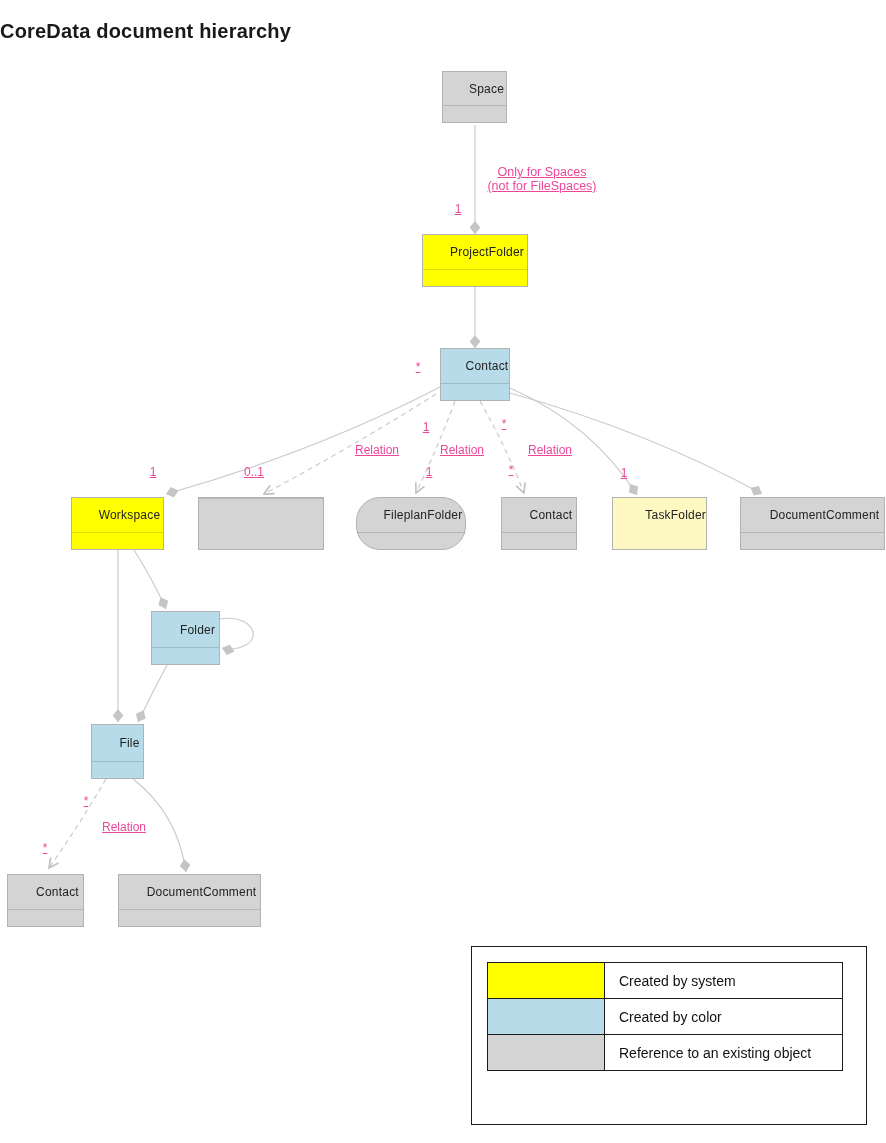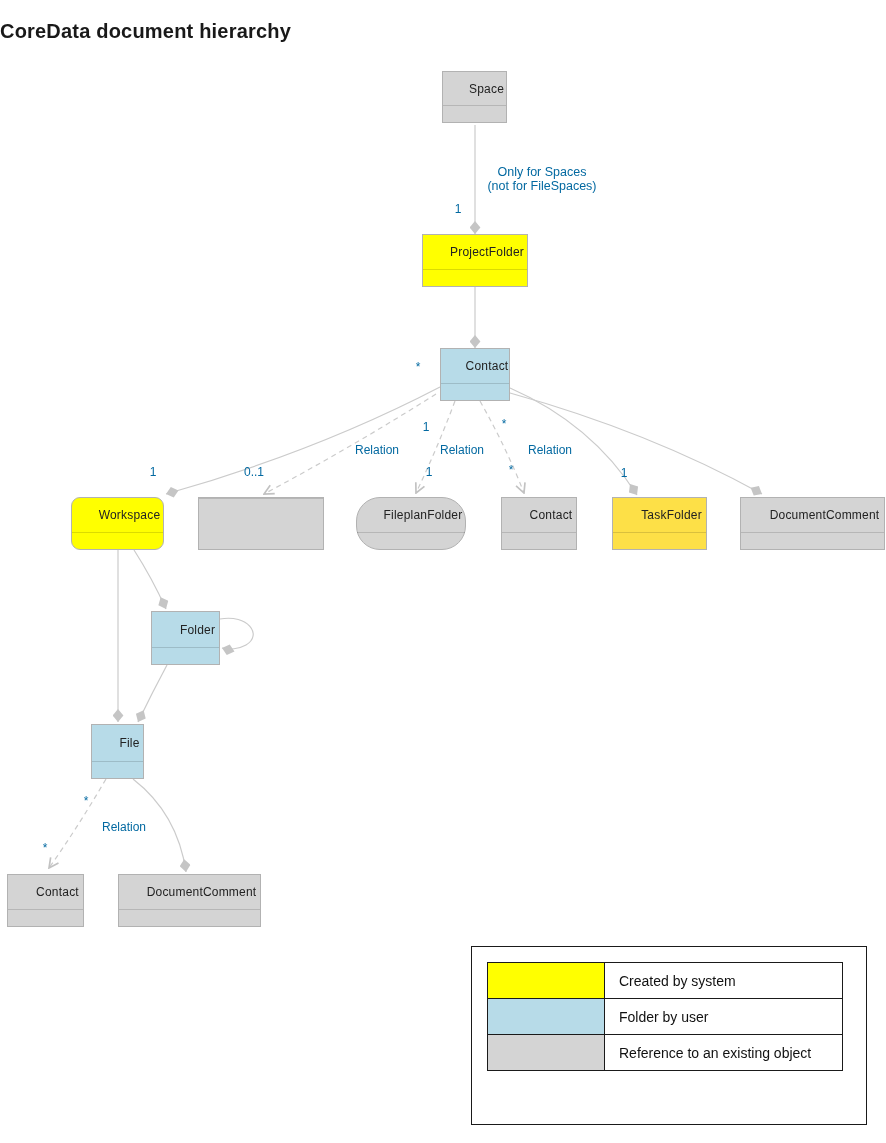--- a/index.html
+++ b/index.html
@@ -18,21 +18,21 @@
     display:flex; flex-direction:column;
   }
   .node-name {
     flex:1; display:flex; align-items:center; justify-content:center;
     font-size:12px; color:#222222; letter-spacing:0.2px; white-space:nowrap;margin-left:24px;
   }
   .node-attrs { height:16px; border-top:1px solid rgba(0,0,0,0.14); }
 
   .edge-label {
     position:absolute; transform:translate(-50%,-50%); white-space:nowrap;
-    font-size:12px; color:#0369a1;
+    font-size:12px; color:#ec4899;text-decoration:underline;
   }
   .mult { font-size:12px; }
   .note { text-align:center; font-size:12.5px; line-height:14px; }
 
   #legend {
     position:absolute; left:471px; top:946px; width:396px; height:179px;
     box-sizing:border-box; border:1.5px solid #1a1a1a; background:#ffffff;
   }
   #legend-table {
     position:absolute; left:15px; top:15px; width:356px;
@@ -91,40 +91,40 @@
   <div class="node" style="left: 422px; top: 234px; width: 106px; height: 53px; background-color: rgb(255, 255, 0);">
     <div class="node-name">ProjectFolder</div>
     <div class="node-attrs"></div>
   </div>
 
   <div class="node" style="left: 440px; top: 348px; width: 70px; height: 53px; background-color: rgb(183, 219, 232);">
     <div class="node-name">Contact</div>
     <div class="node-attrs"></div>
   </div>
 
-  <div class="node" style="left: 71px; top: 497px; width: 93px; height: 53px; background-color: rgb(255, 255, 0); border-radius: 9px;">
+  <div class="node" style="left: 71px; top: 497px; width: 93px; height: 53px; background-color: rgb(255, 255, 0);">
     <div class="node-name">Workspace</div>
     <div class="node-attrs"></div>
   </div>
 
   <div class="node" style="left: 198px; top: 497px; width: 126px; height: 53px; background-color: rgb(212, 212, 212);">
     <div class="node-attrs"></div>
   </div>
 
   <div class="node" style="left: 356px; top: 497px; width: 110px; height: 53px; background-color: rgb(212, 212, 212); border-radius: 24px;">
     <div class="node-name">FileplanFolder</div>
     <div class="node-attrs"></div>
   </div>
 
   <div class="node" style="left: 501px; top: 497px; width: 76px; height: 53px; background-color: rgb(212, 212, 212);">
     <div class="node-name">Contact</div>
     <div class="node-attrs"></div>
   </div>
 
-  <div class="node" style="left: 612px; top: 497px; width: 95px; height: 53px; background-color: #fde047;">
+  <div class="node" style="left: 612px; top: 497px; width: 95px; height: 53px; background-color: #fef9c3; align-items: flex-end;">
     <div class="node-name">TaskFolder</div>
     <div class="node-attrs"></div>
   </div>
 
   <div class="node" style="left: 740px; top: 497px; width: 145px; height: 53px; background-color: rgb(212, 212, 212);">
     <div class="node-name">DocumentComment</div>
     <div class="node-attrs"></div>
   </div>
 
   <div class="node" style="left: 151px; top: 611px; width: 69px; height: 54px; background-color: rgb(183, 219, 232);">
@@ -170,21 +170,21 @@
 
   <div id="legend">
     <table id="legend-table">
       <tbody>
       <tr>
         <td class="col-color" style="background-color: rgb(255, 255, 0);"></td>
         <td class="meaning-c">Created by system</td>
       </tr>
       <tr>
         <td class="col-color" style="background-color: rgb(183, 219, 232);"></td>
-        <td class="meaning-c">Folder by user</td>
+        <td class="meaning-c">Created by color</td>
       </tr>
       <tr>
         <td class="col-color" style="background-color: rgb(212, 212, 212);"></td>
         <td class="meaning-c">Reference to an existing object</td>
       </tr>
     </tbody>
       </table>
   </div>
 
 </div>

